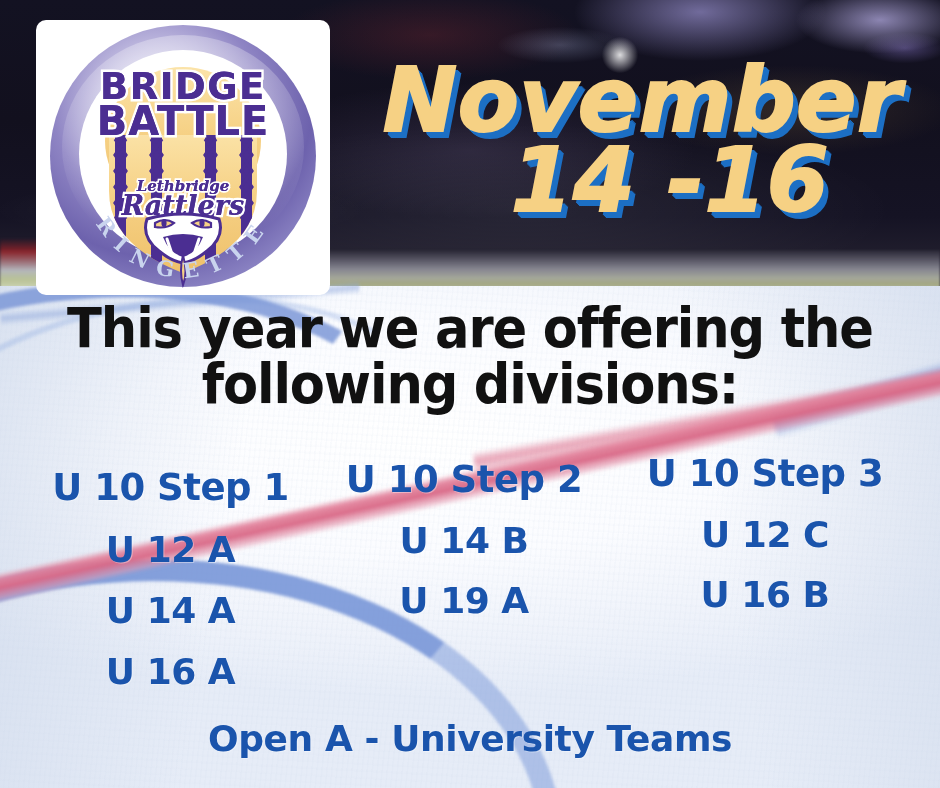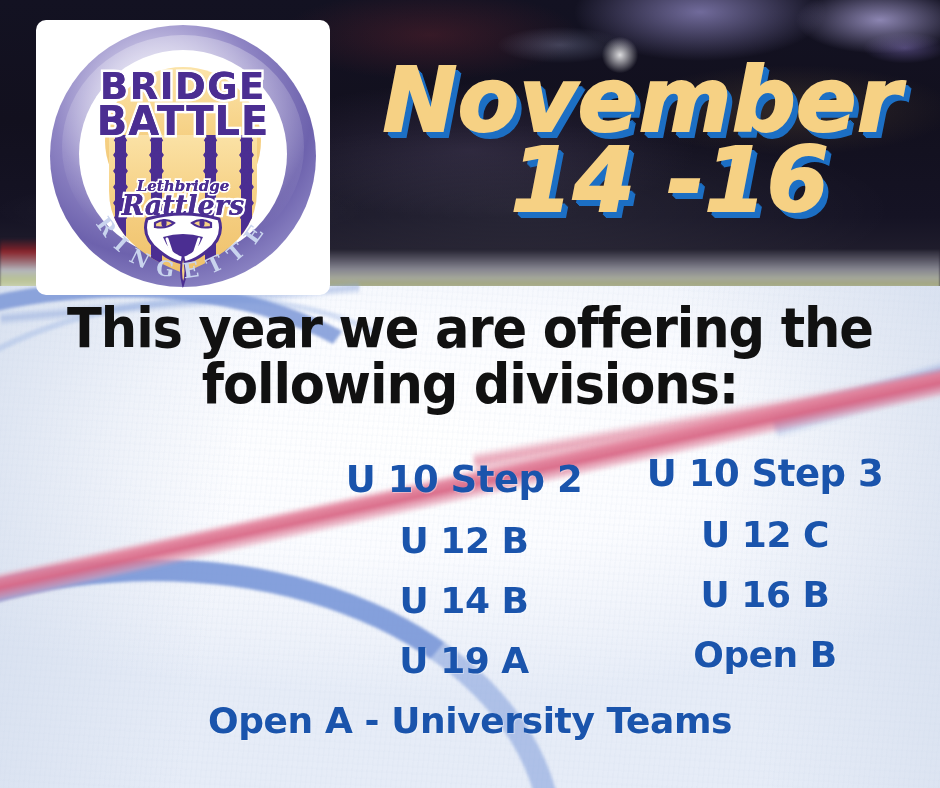--- a/index.html
+++ b/index.html
@@ -208,21 +208,21 @@
   }
   .col-1 .div-item{margin-bottom:20px;}
   .col-2 .div-item{margin-bottom:19px;}
   .col-3 .div-item{margin-bottom:19px;}
   .col-1{padding-top:14px;}
   .col-2{padding-top:6px;}
   .col-3{padding-top:0px;}
   .div-item.first{font-size:37px;}
 
   .footer-line{
-    position:absolute;left:0;top:700px;width:940px;
+    position:absolute;left:0;top:718px;width:940px;
     text-align:center;
     font-family:"DejaVu Sans",sans-serif;
     font-weight:bold;
     font-size:36px;
     color:#1A54AC;
     letter-spacing:-.4px;
     text-shadow:1px 1px 0 rgba(255,255,255,.35);
   }
 </style>
 </head>
@@ -340,32 +340,36 @@
     <div class="date-line date-line-2">14 -16</div>
   </div>
 
   <div class="headline">
     <div>This year we are offering the</div>
     <div>following divisions:</div>
   </div>
 
   <div class="divisions">
 
+    <div class="col col-1">
+      <div class="div-item first">U 10 Step 1</div>
+      <div class="div-item">U 12 A</div>
+      <div class="div-item">U 14 A</div>
+      <div class="div-item">U 16 A</div>
+    </div>
 
     <div class="col col-2">
       <div class="div-item first">U 10 Step 2</div>
-      <div class="div-item">U 12 B</div>
       <div class="div-item">U 14 B</div>
       <div class="div-item">U 19 A</div>
     </div>
 
     <div class="col col-3">
       <div class="div-item first">U 10 Step 3</div>
       <div class="div-item">U 12 C</div>
       <div class="div-item">U 16 B</div>
-      <div class="div-item">Open B</div>
     </div>
 
   </div>
 
   <div class="footer-line">Open A - University Teams</div>
 
 </div>
 
 </body></html>

